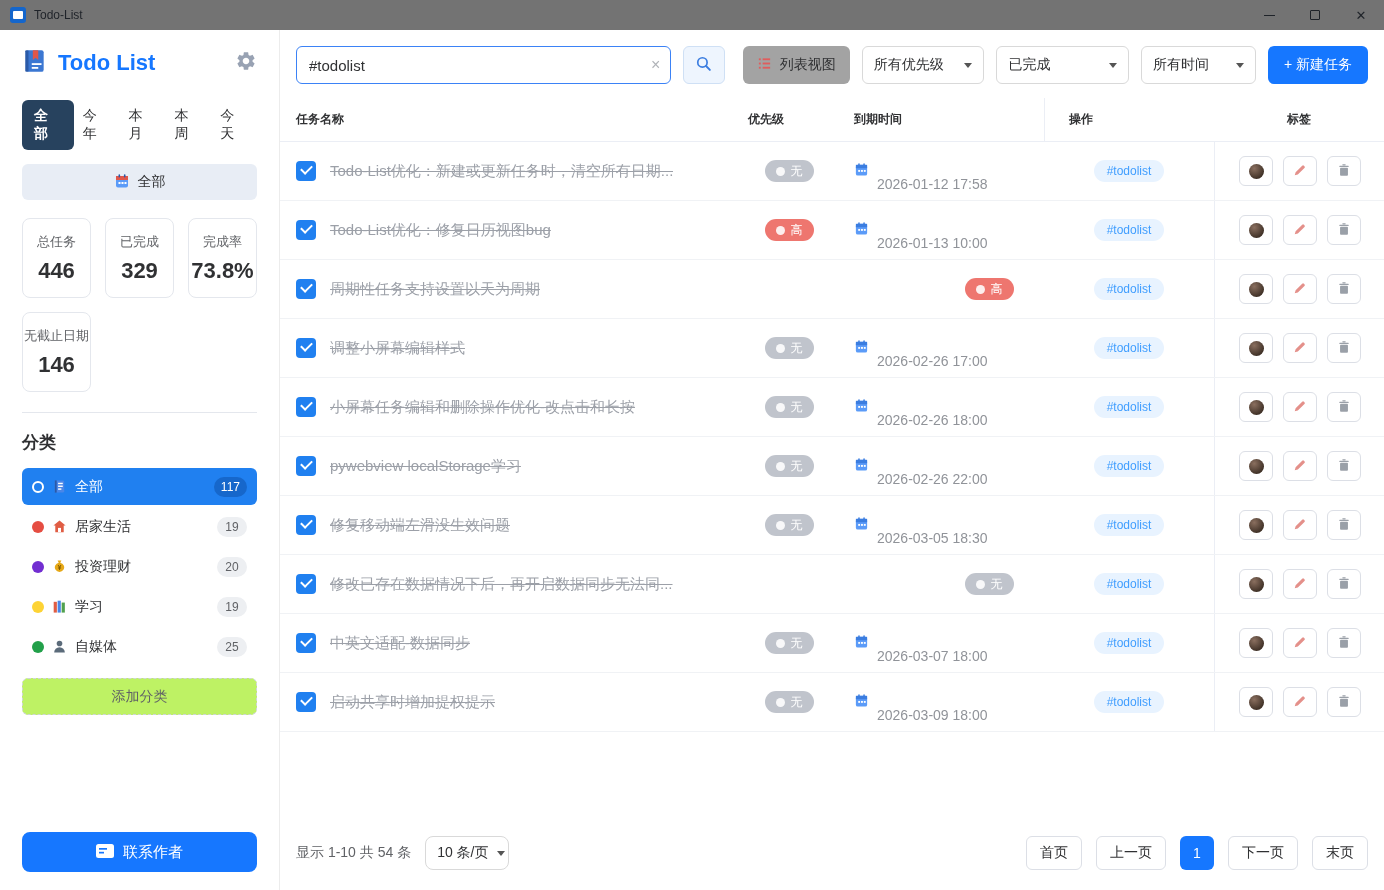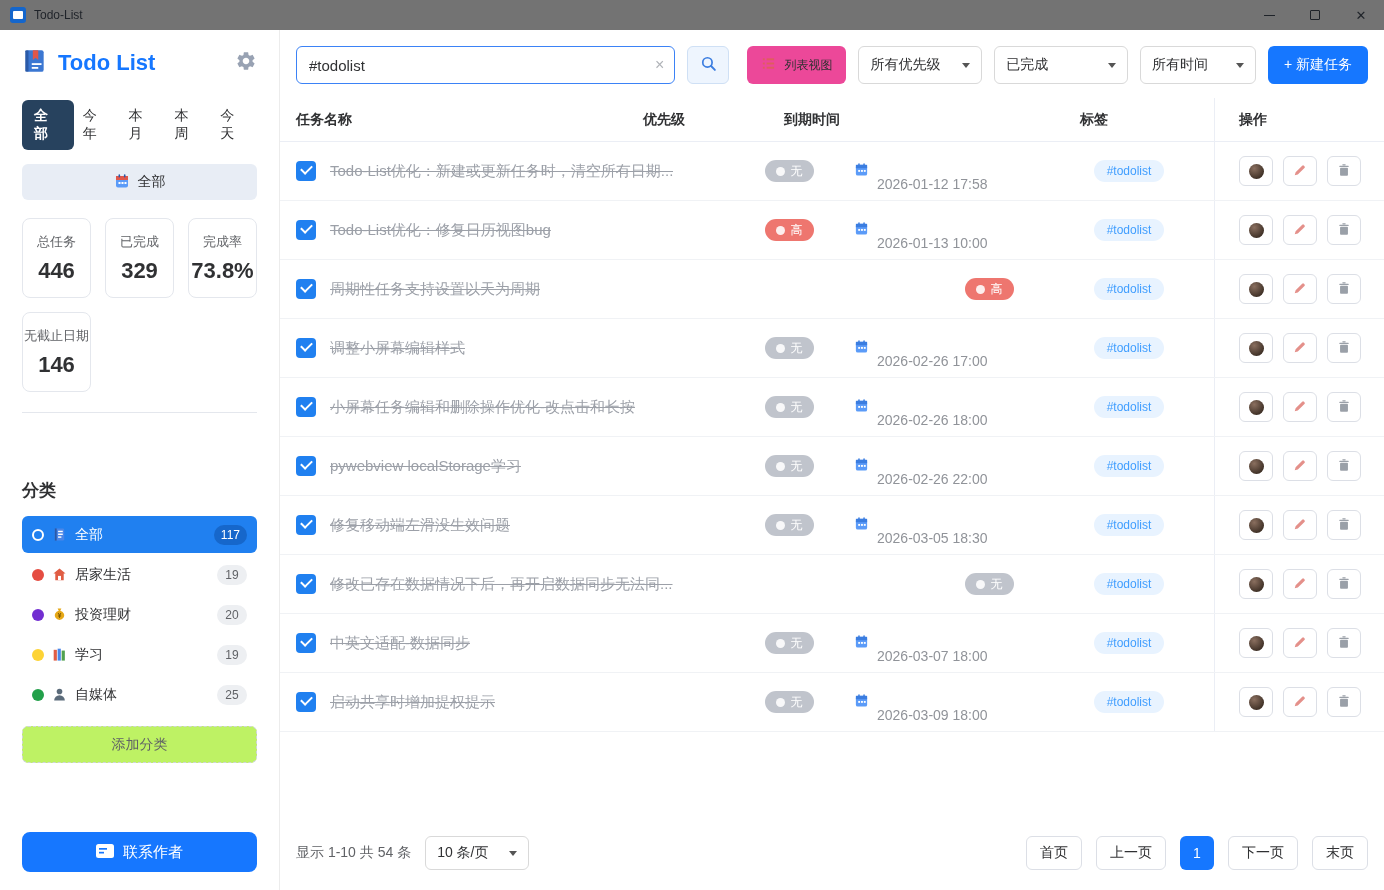--- a/index.html
+++ b/index.html
@@ -28,66 +28,66 @@
   .gear-btn { display:flex; align-items:center; }
   .time-tabs { display:flex; align-items:center; justify-content:space-between; margin-bottom:14px; }
   .time-tab { font-size:14px; color:#303133; padding:7px 9px; border-radius:6px; }
   .time-tab.active { background:#27425e; color:#fff; font-weight:700; padding:7px 12px; }
   .date-filter { height:36px; background:#e8edf5; border-radius:6px; display:flex; align-items:center; justify-content:center; gap:8px; font-size:14px; color:#303133; margin-bottom:18px; }
   .stats-grid { display:grid; grid-template-columns:1fr 1fr 1fr; gap:14px; }
   .stat-card { border:1px solid #e4e7ed; border-radius:8px; height:80px; display:flex; flex-direction:column; align-items:center; justify-content:center; gap:7px; background:#fff; }
   .stat-label { font-size:13px; color:#606266; }
   .stat-value { font-size:22px; font-weight:700; color:#303133; }
   .divider { border:none; border-top:1px solid #e4e7ed; margin:20px 0 18px; }
-  .cat-heading { font-size:17px; font-weight:700; color:#303133; margin-bottom:14px;margin-top:48px; }
+  .cat-heading { font-size:17px; font-weight:700; color:#303133; margin-bottom:14px; }
   .cat-item { height:37px; border-radius:6px; display:flex; align-items:center; gap:8px; padding:0 10px; font-size:14px; color:#303133; margin-bottom:3px; }
   .cat-item.active { background:#2080f0; color:#fff; }
   .cat-dot { width:12px; height:12px; border-radius:50%; flex-shrink:0; }
   .cat-item.active .cat-dot { background:transparent; border:2px solid #fff; }
   .cat-icon { display:flex; align-items:center; }
   .cat-icon svg { width:15px; height:15px; display:block; }
   .cat-label { flex:1; }
   .cat-count { min-width:30px; height:20px; border-radius:10px; background:#edeff2; color:#606266; font-size:12px; display:flex; align-items:center; justify-content:center; padding:0 7px; }
   .cat-item.active .cat-count { background:#1667cb; color:#fff; }
   .add-cat { margin-top:10px; height:37px; border:1px dashed #cfd3dc; border-radius:6px; background:#bef264; color:#606266; font-size:14px; width:100%; }
   .contact-btn { margin-top:auto; height:40px; background:#1677ff; border:none; border-radius:8px; color:#fff; font-size:15px; display:flex; align-items:center; justify-content:center; gap:9px; width:100%; }
   
   .toolbar { display:flex; align-items:center; gap:12px; padding:16px 16px 0; }
   .search-wrap { position:relative; width:380px; }
   .search-input { width:100%; height:38px; border:1px solid #3b82f6; border-radius:6px; padding:0 32px 0 12px; font-size:15px; color:#303133; outline:none; font-family:inherit; }
   .clear-icon { position:absolute; right:11px; top:50%; transform:translateY(-50%); color:#b0b3b8; font-size:16px; line-height:1; }
   .search-btn { width:42px; height:38px; border:1px solid #cfe0f5; background:#eef5fe; border-radius:6px; display:flex; align-items:center; justify-content:center; }
-  .view-btn { height:38px; background:#ec4899; border:none; border-radius:6px; display:flex; align-items:center; gap:8px; padding:0 14px; font-size:12px; color:#303133; margin-left:6px; white-space:nowrap; }
+  .view-btn { height:38px; background:#a3a3a3; border:none; border-radius:6px; display:flex; align-items:center; gap:8px; padding:0 14px; font-size:14px; color:#303133; margin-left:6px; white-space:nowrap; }
   .select { height:38px; border:1px solid #d9d9d9; border-radius:6px; background:#fff; display:flex; align-items:center; justify-content:space-between; padding:16px 11px; font-size:14px; color:#303133; white-space:nowrap; }
   .sel-priority { width:124px; } .sel-status { width:134px; } .sel-time { width:116px; }
   .chevron { width:0; height:0; border-left:4.5px solid transparent; border-right:4.5px solid transparent; border-top:5.5px solid #555; margin-left:8px; }
   .new-task-btn { height:38px; background:#1677ff; color:#fff; border:none; border-radius:6px; font-size:14px; padding:0 16px; margin-left:auto; white-space:nowrap; }
   
-  .thead { display:flex; align-items:center; height:44px; margin-top:14px; border-bottom:1px solid #ebeef5; font-weight:700; font-size:14px; color:#303133;gap:35px; }
+  .thead { display:flex; align-items:center; height:44px; margin-top:14px; border-bottom:1px solid #ebeef5; font-weight:700; font-size:12px; color:#303133; }
   .trow { display:flex; align-items:center; height:59px; border-bottom:1px solid #f0f2f5; }
   .col { display:flex; align-items:center; height:100%; }
   .name-col { flex:1; gap:14px; padding-left:16px; min-width:0; }
   .pri-col { width:110px; justify-content:center; }
   .thead .pri-col { justify-content:flex-start; padding-left:14px; }
   .due-col { width:200px; gap:8px; padding-left:10px; }
   .tag-col { width:170px; justify-content:center; }
   .act-col { width:170px; gap:10px; padding-left:24px; border-left:1px solid #ebeef5; }
   .checkbox { width:20px; height:20px; background:#2080f0; border-radius:4px; position:relative; flex-shrink:0; }
   .checkbox::after { content:""; position:absolute; left:5px; top:4px; width:9px; height:5px; border-left:2px solid #fff; border-bottom:2px solid #fff; transform:rotate(-45deg); }
   .task-name { font-size:15px; color:#9ca0a8; text-decoration:line-through; white-space:nowrap; overflow:hidden; text-overflow:ellipsis; }
   .pri-pill { height:22px; border-radius:11px; display:flex; align-items:center; gap:6px; padding:0 11px; color:#fff; font-size:12px; }
   .pri-dot { width:9px; height:9px; border-radius:50%; background:#fff; opacity:.88; }
   .due-text { font-size:14px; color:#909399;margin-top:25px; }
   .tag-pill { background:#e8f3ff; color:#409eff; font-size:12px; padding:4px 13px; border-radius:12px; }
   .act-btn { width:34px; height:30px; border:1px solid #dcdfe6; background:#fff; border-radius:6px; display:flex; align-items:center; justify-content:center; padding:0; }
   .detail-ball { width:15px; height:15px; border-radius:50%; background:radial-gradient(circle at 35% 30%, #8a6f5f, #241a12); }
   
   .pagination { margin-top:auto; display:flex; align-items:center; gap:14px; padding:14px 16px 20px; position:relative; }
   .page-summary { font-size:14px; color:#606266; }
-  .page-size { width:104px; height:34px; }
+  .page-size { width:84px; height:34px;border-radius:8px; }
   .pg-spacer { flex:1; }
   .page-btn { height:34px; padding:0 13px; border:1px solid #dcdfe6; background:#fff; border-radius:6px; font-size:14px; color:#303133; white-space:nowrap; }
   .page-current { width:34px; height:34px; background:#1677ff; color:#fff; border-radius:6px; display:flex; align-items:center; justify-content:center; font-size:14px; }
   .watermark { position:absolute; right:22px; bottom:16px; font-size:24px; font-weight:700; color:rgba(45,45,45,.82); white-space:nowrap; letter-spacing:1px; pointer-events:none; z-index:5; }
 </style>
 </head>
 <body>
 
 <div class="titlebar">
   <div class="titlebar-left">
@@ -297,22 +297,22 @@
         <span>所有时间</span>
         <span class="chevron"></span>
       </div>
       <button class="new-task-btn">+ 新建任务</button>
     </div>
 
     <div class="thead" id="thead">
         <div class="col name-col">任务名称</div>
         <div class="col pri-col">优先级</div>
         <div class="col due-col">到期时间</div>
+        <div class="col act-col">操作</div>
         <div class="col tag-col">标签</div>
-        <div class="col act-col">操作</div>
       </div>
     <div id="tbody">
   <div class="trow">
     <div class="col name-col">
       <span class="checkbox"></span>
       <span class="task-name">Todo-List优化：新建或更新任务时，清空所有日期...</span>
     </div>
     <div class="col pri-col">
       <span class="pri-pill" style="background: rgb(192, 196, 204);">
         <span class="pri-dot"></span>

